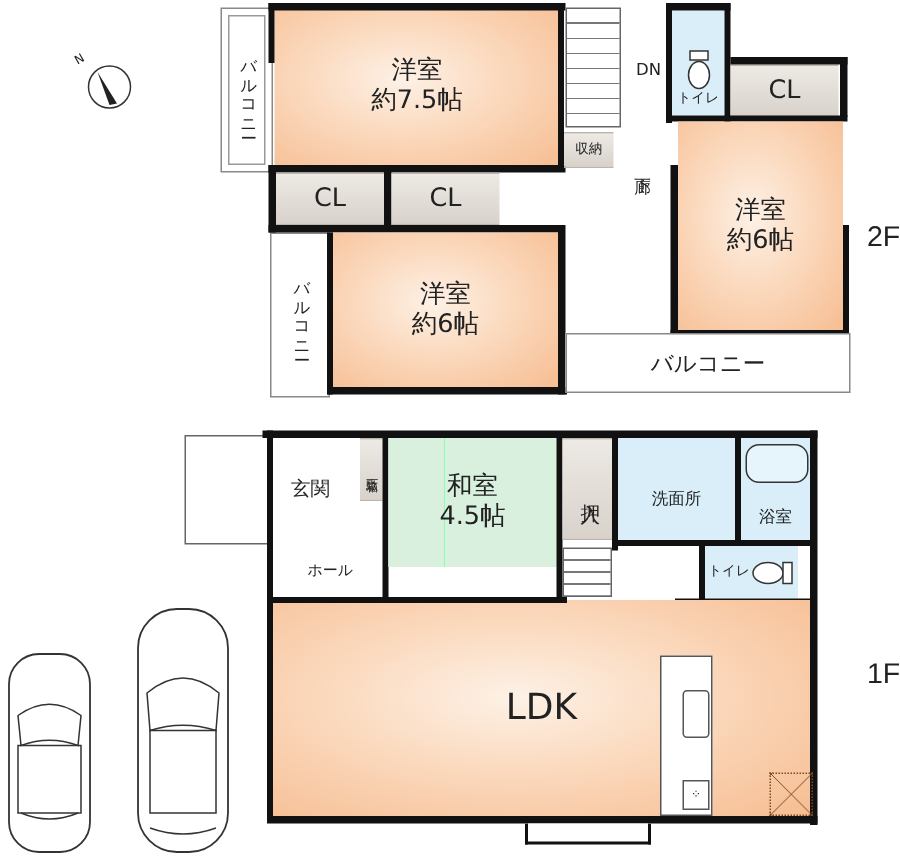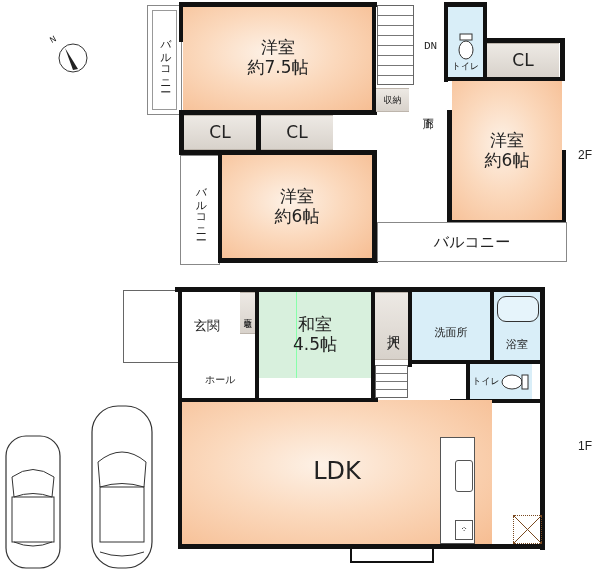--- a/index.html
+++ b/index.html
@@ -7,23 +7,23 @@
   .abs{position:absolute;}
   .room{position:absolute;box-sizing:border-box;display:flex;flex-direction:column;align-items:center;justify-content:center;text-align:center;line-height:1.15;}
   .west{background:radial-gradient(ellipse at 45% 45%,#fdf1e6 0%,#fbd9bd 45%,#f6bd92 100%);}
   .cl{background:linear-gradient(#ede9e4,#d8d2cb);border-top:1px solid #bdb5ac;border-bottom:1px solid #bdb5ac;}
   .wet{background:#d9eef8;}
   .tatami{background:#d8f0dd;}
   .wall{position:absolute;background:#111;}
   .balcony{position:absolute;box-sizing:border-box;border:1px solid #888;background:#fff;}
   .vtext{writing-mode:vertical-rl;text-orientation:upright;letter-spacing:1px;}
   .lbl-big{font-size:17px;}
-  .lbl-mid{font-size:13px;font-family:Liberation Mono, monospace;}
+  .lbl-mid{font-size:13px;}
   .lbl-sm{font-size:9px;}
-  .floor-label{position:absolute;font-size:12px;font-family:"Liberation Sans",sans-serif;}
+  .floor-label{position:absolute;font-size:19px;font-family:"Liberation Sans",sans-serif;}
 </style>
 </head>
 <body>
 
 <div class="abs" style="left:50px;top:35px;width:40px;height:40px;">
   <span class="abs" style="left:0;top:0;font-size:8px;transform:rotate(-30deg);">N</span>
   <svg class="abs" style="left:4px;top:4px;" width="34" height="34" viewBox="0 0 34 34">
     <circle cx="19" cy="19" r="14" fill="#fff" stroke="#333" stroke-width="1"></circle>
     <polygon points="11,9 24,30 19,31" fill="#222"></polygon>
   </svg>
@@ -56,21 +56,21 @@
 
   <div class="room west" style="left:222px;top:155px;width:150px;height:103px;">
     <span class="lbl-big">洋室</span>
     <span class="lbl-big">約6帖</span>
   </div>
   <div class="wall" style="left:218px;top:155px;width:4px;height:108px;"></div>
   <div class="wall" style="left:218px;top:258px;width:160px;height:5px;"></div>
   <div class="wall" style="left:372px;top:150px;width:5px;height:113px;"></div>
 
   <div class="abs" style="left:377px;top:5px;width:37px;height:80px;background:repeating-linear-gradient(#fff 0 9px,#777 9px 10px);border:1px solid #666;box-sizing:border-box;"></div>
-  <span class="abs" style="left:424px;top:40px;font-size:11px;font-family:Liberation Mono, monospace;">DN</span>
+  <span class="abs" style="left:424px;top:40px;font-size:11px;">DN</span>
   <div class="room cl" style="left:376px;top:88px;width:33px;height:24px;font-size:9px;">収納</div>
   <div class="room vtext" style="left:417px;top:90px;width:20px;height:40px;font-size:11px;">廊下</div>
   <div class="wall" style="left:444px;top:2px;width:4px;height:80px;"></div>
 
   <div class="room wet" style="left:448px;top:7px;width:35px;height:70px;justify-content:flex-end;padding-bottom:6px;">
     <svg width="18" height="28" viewBox="0 0 18 28">
         <rect x="3" y="1" width="12" height="6" fill="#fff" stroke="#333"></rect>
         <ellipse cx="9" cy="17" rx="7" ry="9" fill="#fff" stroke="#333"></ellipse>
       </svg>
     <span style="font-size:9px;">トイレ</span>
@@ -139,21 +139,21 @@
   <div class="room wet" style="left:470px;top:364px;width:62px;height:35px;flex-direction:row;">
     <span style="font-size:9px;">トイレ</span>
     <svg width="30" height="20" viewBox="0 0 30 20">
         <ellipse cx="12" cy="10" rx="10" ry="7" fill="#fff" stroke="#333"></ellipse>
         <rect x="22" y="3" width="6" height="14" fill="#fff" stroke="#333"></rect>
       </svg>
   </div>
   <div class="wall" style="left:466px;top:362px;width:4px;height:40px;"></div>
   <div class="wall" style="left:450px;top:399px;width:92px;height:4px;"></div>
 
-  <div class="room west" style="left:182px;top:400px;width:310px;height:144px;">
+  <div class="room west" style="left:182px;top:400px;width:358px;height:144px;">
     <span style="font-size:24px;">LDK</span>
   </div>
   <div class="wall" style="left:178px;top:398px;width:200px;height:4px;"></div>
 
   <div class="abs" style="left:440px;top:437px;width:35px;height:107px;background:#fff;border:1px solid #555;box-sizing:border-box;">
     <div class="abs" style="left:14px;top:22px;width:16px;height:30px;border:1px solid #555;border-radius:3px;"></div>
     <div class="abs" style="left:14px;top:82px;width:16px;height:18px;border:1px solid #555;font-size:8px;text-align:center;line-height:18px;">⁘</div>
   </div>
   <div class="abs" style="left:513px;top:515px;width:27px;height:27px;border:1px dotted #7a4a20;background:linear-gradient(45deg,transparent 49%,#7a4a20 50%,transparent 51%),linear-gradient(-45deg,transparent 49%,#7a4a20 50%,transparent 51%);"></div>
 

